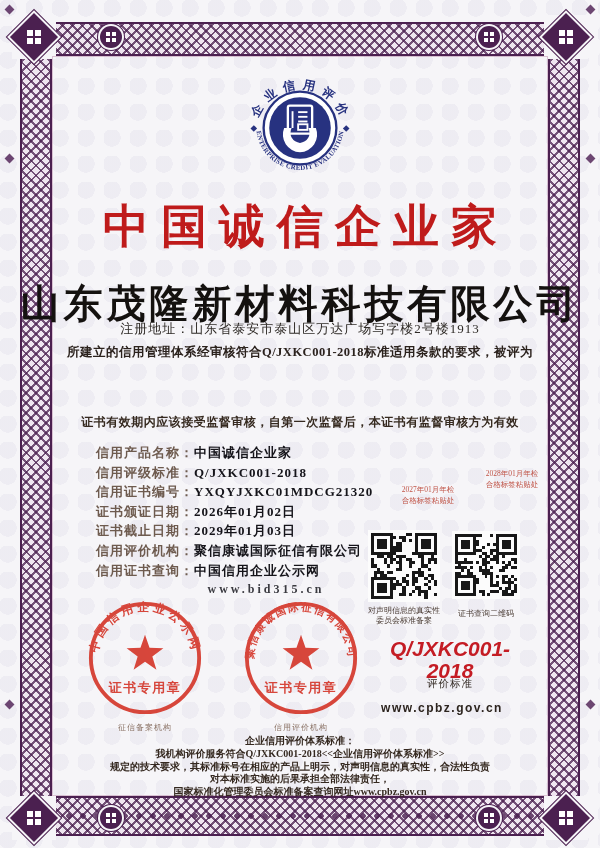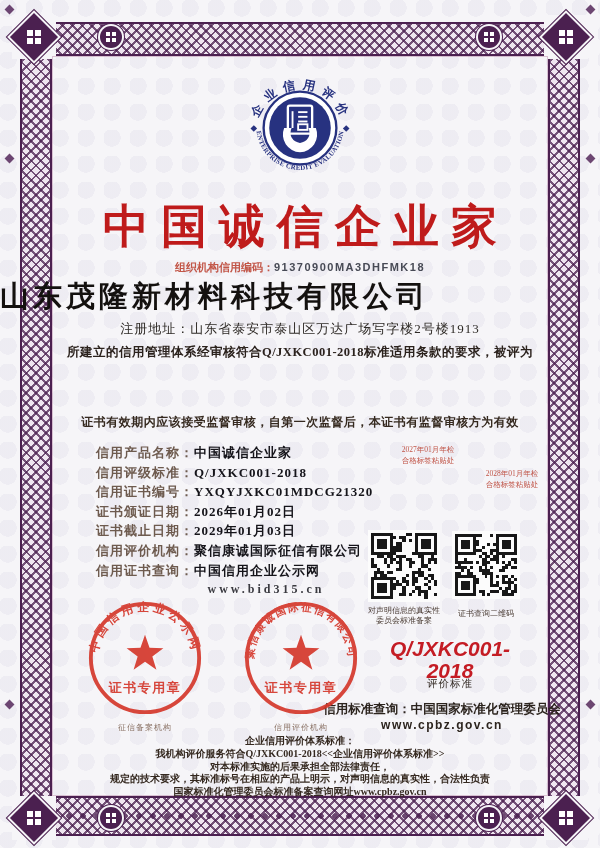--- a/index.html
+++ b/index.html
@@ -41,35 +41,35 @@
   .a1{left:6px;top:155px;} .a2{right:6px;top:155px;} .a3{left:6px;bottom:140px;} .a4{right:6px;bottom:140px;}
   .a5{left:6px;top:6px;} .a6{right:6px;top:6px;}
   
   .emblem{position:absolute;left:244px;top:72px;width:112px;height:112px;}
   
   .title{position:absolute;left:0;right:0;top:196px;text-align:center;font-size:46px;font-weight:bold;
     color:#bf1b1b;letter-spacing:12px;text-indent:12px;}
   .org-code{position:absolute;left:0;right:0;top:260px;text-align:center;font-size:11px;}
   .org-code .lab{color:#c25648;font-weight:bold;}
   .org-code .val{color:#474a55;font-weight:bold;letter-spacing:1.5px;font-family:"Liberation Sans",sans-serif;}
-  .company{position:absolute;left:0;right:0;top:277px;font-size:29px;font-weight:bold;
+  .company{position:absolute;left:0;right:0;top:277px;text-align:center;font-size:39px;font-weight:bold;
     color:#14110f;letter-spacing:4px;font-family:"Liberation Sans",sans-serif;}
   .address{position:absolute;left:0;right:0;top:320px;text-align:center;font-size:13px;color:#2e2a26;letter-spacing:1px;}
   .statement{position:absolute;left:0;right:0;top:344px;text-align:center;font-size:12.5px;font-weight:bold;color:#2b221d;letter-spacing:.5px;}
   .awardee{position:absolute;left:0;right:0;top:366px;text-align:center;font-size:37px;font-weight:bold;color:#bf1b1b;letter-spacing:5px;}
   .awardee .nm{margin-left:26px;}
   .validity{position:absolute;left:0;right:0;top:414px;text-align:center;font-size:12px;font-weight:bold;color:#35291f;letter-spacing:.5px;}
   
   .fields{position:absolute;left:96px;top:443px;font-size:13px;line-height:19.6px;}
   .flabel{color:#6e5b4f;font-weight:bold;letter-spacing:1px;}
   .fvalue{color:#15141a;font-weight:bold;letter-spacing:1px;}
   .fwebsite{text-align:center;width:220px;padding-left:60px;color:#3a3a40;font-weight:bold;letter-spacing:3px;font-size:12px;}
   
   .note{position:absolute;font-size:7.5px;line-height:10.5px;color:#c05548;text-align:center;width:76px;}
-  .note1{left:390px;top:445px;} .note2{left:474px;top:469px;}
+  .note1{left:390px;top:485px;} .note2{left:474px;top:469px;}
   .qr{position:absolute;display:grid;grid-template-columns:repeat(21,1fr);grid-template-rows:repeat(21,1fr);
     background:#fcfcfc;padding:3px;box-sizing:border-box;}
   .qr i{display:block;background:#181818;}
   .qr-left{left:368px;top:530px;width:72px;height:72px;}
   .qr-right{left:452px;top:531px;width:68px;height:68px;}
   .qr-cap{position:absolute;font-size:8px;line-height:10px;color:#4a3c34;text-align:center;}
   .cap-left{left:356px;top:606px;width:96px;}
   .cap-right{left:444px;top:609px;width:84px;}
   .std-code{position:absolute;left:360px;top:638px;width:180px;text-align:center;
     font-family:"Liberation Sans",sans-serif;font-style:italic;font-weight:bold;font-size:21px;line-height:22px;color:#c41c24;}
@@ -132,23 +132,20 @@
       <path d="M77,60 a19,19 0 0 1 -17,26 l0,-10 a11,11 0 0 0 9,-16 z"></path>
     </g>
     <rect x="8" y="58" width="5" height="5" fill="#273280" transform="rotate(45 10.5 60.5)"></rect>
     <rect x="107" y="58" width="5" height="5" fill="#273280" transform="rotate(45 109.5 60.5)"></rect>
     <text font-size="7.2" font-weight="bold" fill="#273280" letter-spacing="0.4">
       <textPath href="#embBot" startOffset="50%" text-anchor="middle">ENTERPRISE CREDIT EVALUATION</textPath>
     </text>
   </svg>
 
   <div class="title">中国诚信企业家</div>
-  <div class="org-code">
-    <span class="lab">组织机构信用编码：</span><span class="val">91370900MA3DHFMK18</span>
-  </div>
   <div class="company">山东茂隆新材料科技有限公司</div>
   <div class="address">
     <span>注册地址：</span><span>山东省泰安市泰山区万达广场写字楼2号楼1913</span>
   </div>
   <div class="statement">所建立的信用管理体系经审核符合Q/JXKC001-2018标准适用条款的要求，被评为</div>
   <div class="validity">证书有效期内应该接受监督审核，自第一次监督后，本证书有监督审核方为有效</div>
 
   <div class="fields">
     <div class="frow"><span class="flabel">信用产品名称：</span><span class="fvalue">中国诚信企业家</span></div>
     <div class="frow"><span class="flabel">信用评级标准：</span><span class="fvalue">Q/JXKC001-2018</span></div>
@@ -611,21 +608,20 @@
     <div>委员会标准备案</div>
   </div>
   <div class="qr-cap cap-right">证书查询二维码</div>
 
   <div class="std-code">
     <div>Q/JXKC001-</div>
     <div>2018</div>
   </div>
   <div class="std-cap">评价标准</div>
   <div class="std-query">
-    <div><span>信用标准查询：</span><span>中国国家标准化管理委员会</span></div>
     <div class="url">www.cpbz.gov.cn</div>
   </div>
 
   <div class="seal-wrap sw1">
     <svg class="seal" viewBox="0 0 120 120">
       <defs>
           <path id="sealArc0" d="M 11,60 A 49,49 0 1 1 109,60"></path>
         </defs>
       <circle cx="60" cy="60" r="56" fill="none" stroke="#d5382c" stroke-width="4"></circle>
       <text font-size="12.5" font-weight="bold" fill="#d5382c" letter-spacing="3.5">
@@ -647,18 +643,18 @@
       </text>
       <polygon fill="#d5382c" points="60,36 64.7,49.5 79,49.8 67.6,58.5 71.8,72.2 60,64 48.2,72.2 52.4,58.5 41,49.8 55.3,49.5"></polygon>
       <text x="60" y="95" text-anchor="middle" font-size="13.5" font-weight="bold" fill="#d5382c" letter-spacing="1.5">证书专用章</text>
     </svg>
     <div class="seal-cap">信用评价机构</div>
   </div>
 
   <div class="decl">
     <div>企业信用评价体系标准：</div>
     <div>我机构评价服务符合Q/JXKC001-2018&lt;&lt;企业信用评价体系标准&gt;&gt;</div>
+    <div>规定的技术要求，其标准标号在相应的产品上明示，对声明信息的真实性，合法性负责</div>
     <div>对本标准实施的后果承担全部法律责任，</div>
-    <div>规定的技术要求，其标准标号在相应的产品上明示，对声明信息的真实性，合法性负责</div>
     <div>国家标准化管理委员会标准备案查询网址www.cpbz.gov.cn</div>
   </div>
 
 </div>
 
 </body></html>

